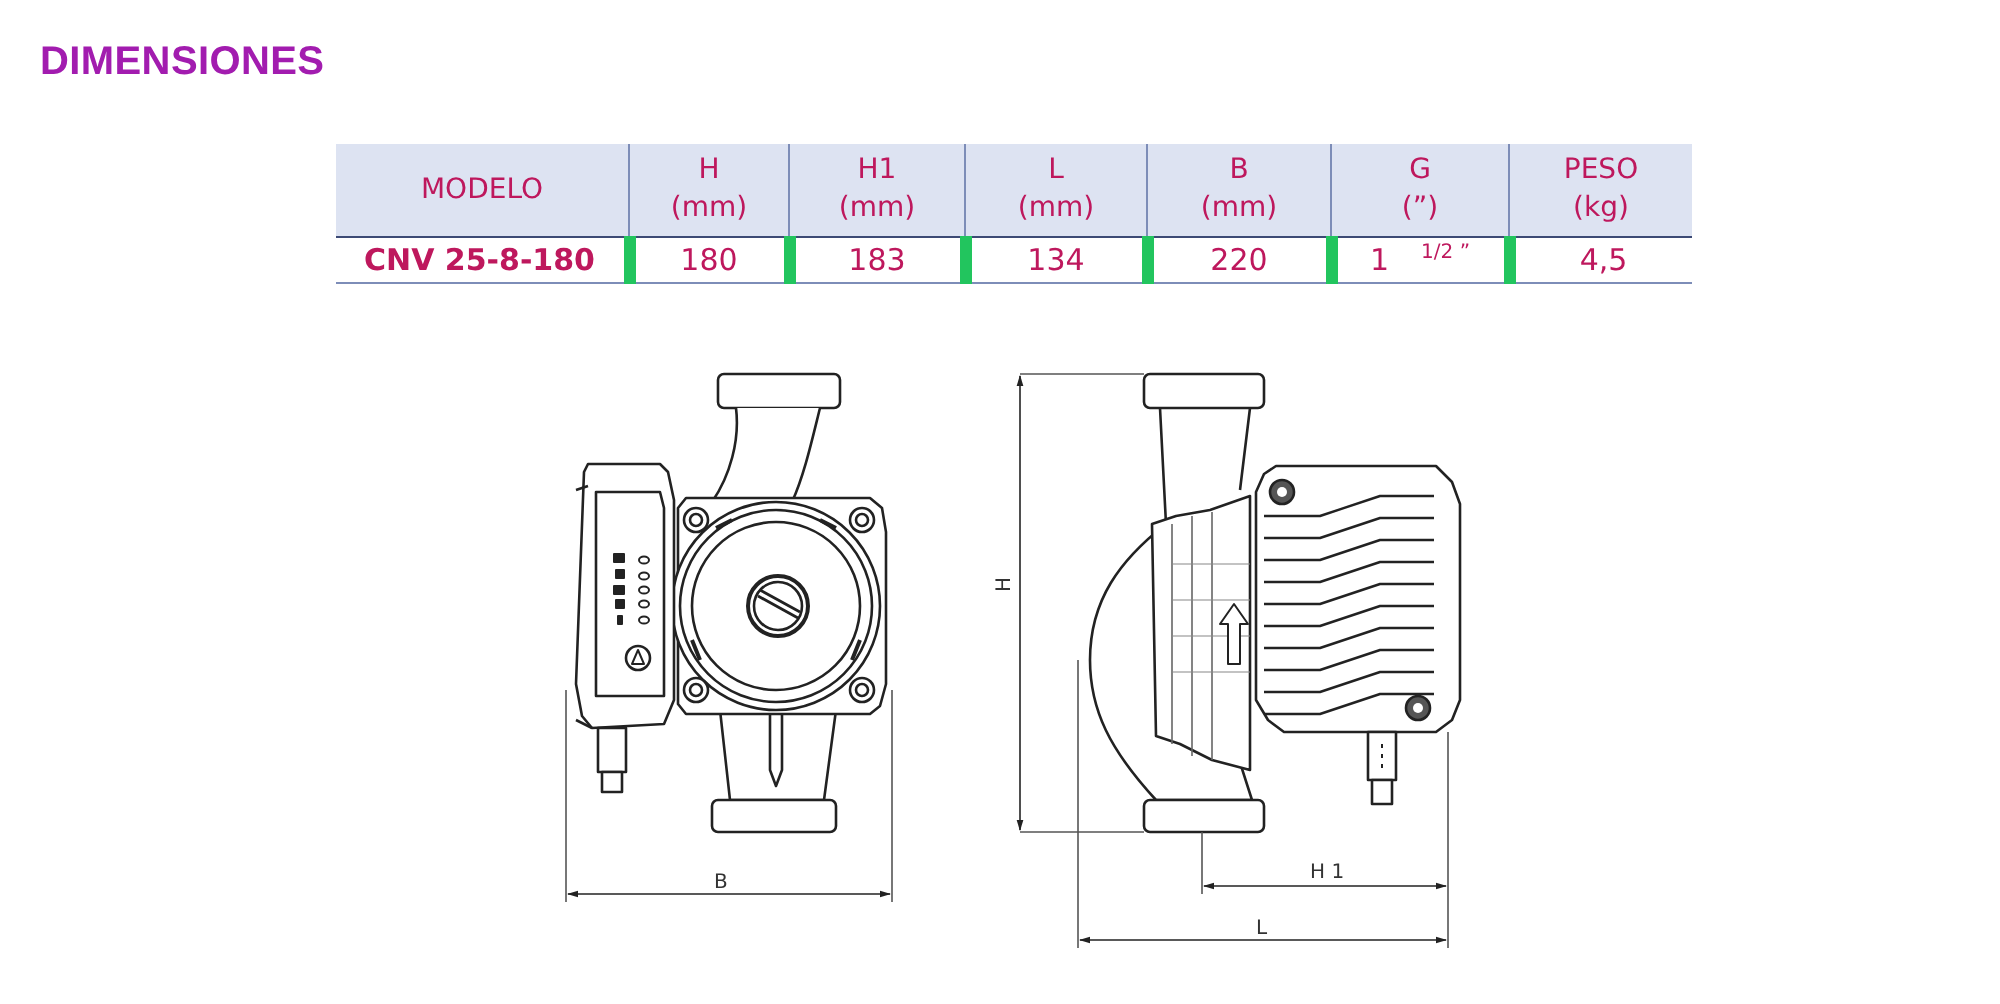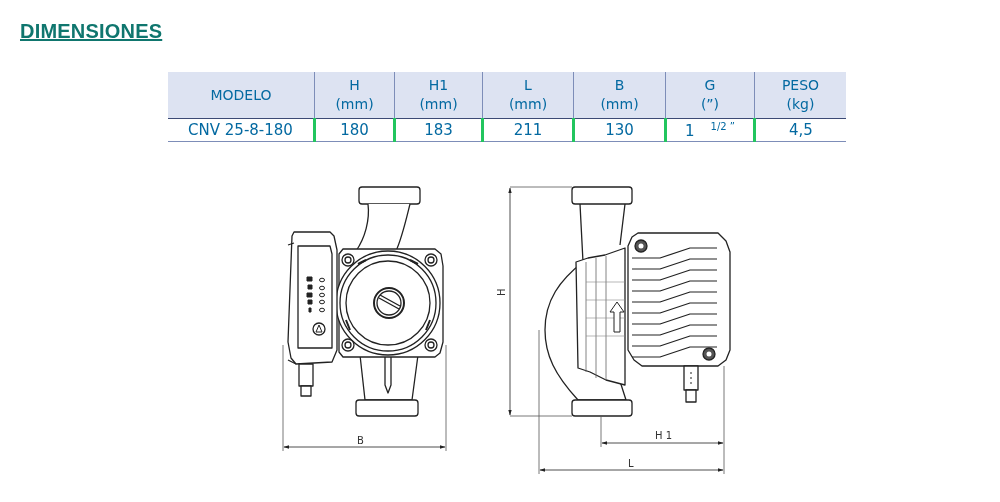--- a/index.html
+++ b/index.html
@@ -1,39 +1,39 @@
 <!DOCTYPE html>
 <html><head>
   <meta charset="utf-8">
   <style>
     html, body { margin: 0; padding: 0; background: #ffffff; }
     body { width: 1000px; height: 502px; position: relative; overflow: hidden; font-family: "Liberation Sans", sans-serif; }
     .title {
       position: absolute; left: 20px; top: 20px;
       font-family: "Liberation Sans", sans-serif; font-weight: bold; font-size: 20px;
-      color: #0f766e; letter-spacing: 0.2px; text-decoration: underline;
+      color: #a21caf; letter-spacing: 0.2px;
     }
     table.dims {
       position: absolute; left: 168px; top: 72px;
       border-collapse: collapse; font-family: "DejaVu Sans", sans-serif;
-      color: #0369a1;
+      color: #be185d;
     }
     table.dims th {
       background: #dde3f2; font-weight: normal; font-size: 14px; line-height: 19px;
       height: 46px; padding: 0; text-align: center; vertical-align: middle;
       border-left: 1px solid #7d8db8;
       border-bottom: 1px solid #3c4a75;
     }
     table.dims th:first-child { border-left: none; }
     table.dims td {
       background: #ffffff; font-size: 15px; height: 22px; padding: 0; text-align: center;
-      border-left: 3px solid #22c55e;
+      border-left: 6px solid #22c55e;
       border-bottom: 1px solid #7d8db8;
     }
-    table.dims td:first-child { border-left: none; font-weight: normal; }
+    table.dims td:first-child { border-left: none; font-weight: bold; }
     .c0 { width: 146px; } .c1 { width: 79px; } .c2 { width: 87px; margin-left: 39px; }
     .c3 { width: 90px; } .c4 { width: 91px; } .c5 { width: 88px; } .c6 { width: 91px; }
     .hdr-line { display: block; }
     sup.frac { font-size: 10px; vertical-align: 6px; margin-left: 16px; }
     .drawing { position: absolute; left: 0; top: 0; }
     .dimlabel { font-family: "DejaVu Sans", sans-serif; font-size: 10px; fill: #333; }
   </style>
 </head>
 <body>
 
@@ -67,22 +67,22 @@
           <span class="hdr-line">PESO</span>
           <span class="hdr-line">(kg)</span>
         </th>
     </tr>
   </thead>
   <tbody>
     <tr>
       <td>CNV 25-8-180</td>
       <td>180</td>
       <td>183</td>
-      <td>211</td>
-      <td>130</td>
+      <td>134</td>
+      <td>220</td>
       <td><span>1</span><sup class="frac">1/2 ”</sup></td>
       <td>4,5</td>
     </tr>
   </tbody>
 </table>
 
 <svg class="drawing" width="1000" height="502" viewBox="0 0 1000 502">
   <defs>
     <marker id="arr" viewBox="0 0 10 10" refX="9" refY="5" markerWidth="7" markerHeight="7" orient="auto-start-reverse">
       <path d="M0,2 L10,5 L0,8 z" fill="#222"></path>

